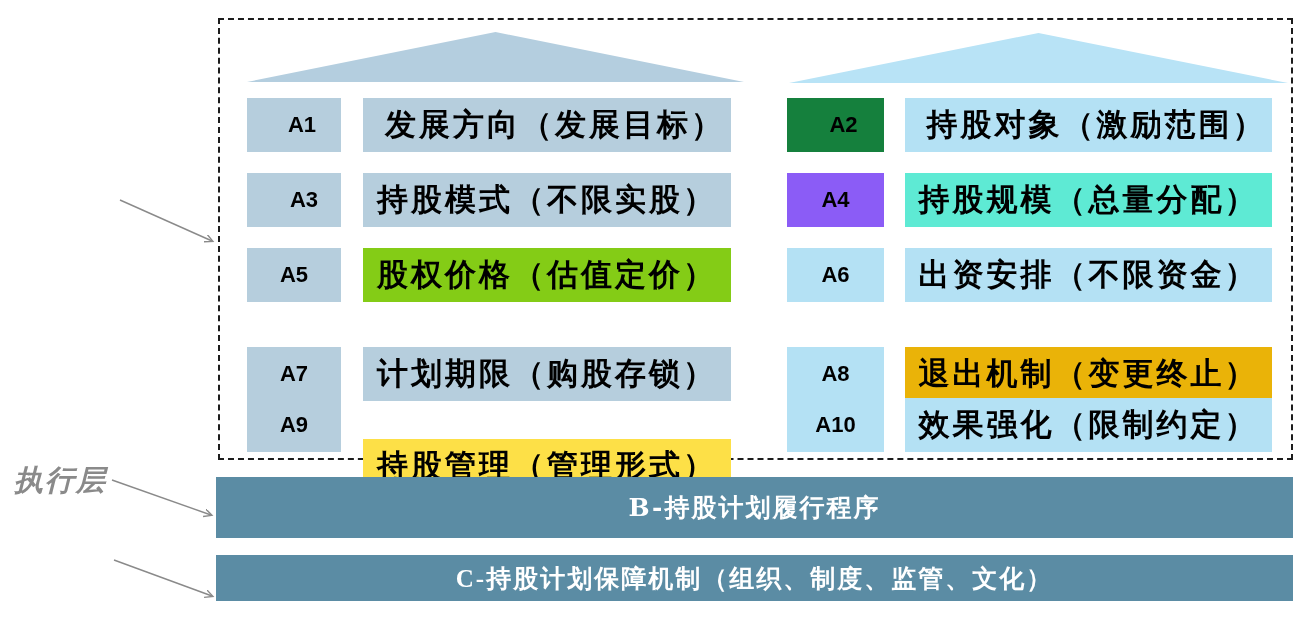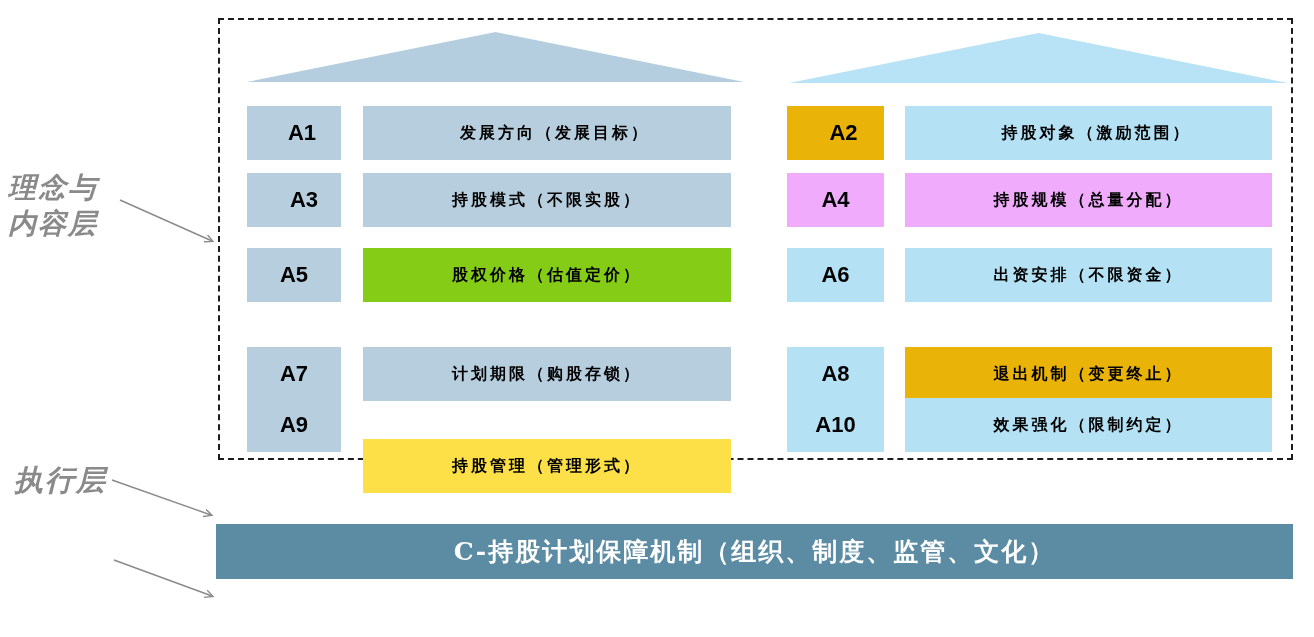--- a/index.html
+++ b/index.html
@@ -58,31 +58,31 @@
     box-sizing: border-box;
   }
   .code-cell {
     font-weight: bold;
     font-size: 22px;
     color: #000000;
     font-family: "Liberation Sans", sans-serif;
   }
   .text-cell {
     font-weight: bold;
-    font-size: 16px;
+    font-size: 31px;
     color: #000000;
     letter-spacing: 3px;
     font-family: Liberation Serif, serif;
     white-space: nowrap;
   }
   .col-l-code { left: 247px; width: 94px;  }
   .col-l-text { left: 363px; width: 368px; }
   .col-r-code { left: 787px; width: 97px;  }
   .col-r-text { left: 905px; width: 367px; }
-  .row-0 { top: 106px; padding-left: 16px; }
+  .row-0 { top: 98px; padding-left: 16px; }
   .row-1 { top: 173px; }
   .row-2 { top: 248px; }
   .row-3 { top: 323px; margin-top: 24px; }
   .row-4 { top: 398px; }
 
   
   .bar {
     position: absolute;
     left: 216px;
     width: 1077px;
@@ -90,31 +90,27 @@
     align-items: center;
     justify-content: center;
     color: #ffffff;
     font-weight: bold;
     font-size: 25px;
     letter-spacing: 2px;
     font-family: "DejaVu Serif", serif;
     white-space: nowrap;
   }
   #bar-b { top: 477px; height: 61px; }
-  #bar-c { top: 524px; height: 55px; }
+  #bar-c { top: 555px; height: 46px; font-family: Liberation Serif, serif; }
 </style>
 </head>
 <body>
 
 <div class="canvas">
 
-  <div class="side-label" id="label-concept">
-    <div>理念与</div>
-    <div>内容层</div>
-  </div>
   <div class="side-label" id="label-exec">执行层</div>
 
   <svg class="arrow-layer" viewBox="0 0 1314 637" xmlns="http://www.w3.org/2000/svg">
     <defs>
       <marker id="arrowhead" markerWidth="10" markerHeight="10" refX="7" refY="4" orient="auto" markerUnits="userSpaceOnUse">
         <path d="M0,0 L8,4 L0,8" fill="none" stroke="#8a8a8a" stroke-width="1.4"></path>
       </marker>
     </defs>
     <line x1="120" y1="200" x2="212" y2="241" stroke="#8a8a8a" stroke-width="1.4" marker-end="url(#arrowhead)"></line>
     <line x1="112" y1="480" x2="211" y2="515" stroke="#8a8a8a" stroke-width="1.4" marker-end="url(#arrowhead)"></line>
@@ -130,26 +126,27 @@
   <div class="cell text-cell col-l-text row-0" style="background: rgb(182, 206, 221);">发展方向（发展目标）</div>
   <div class="cell code-cell col-l-code row-1" style="background: rgb(182, 206, 221); padding-left: 20px;">A3</div>
   <div class="cell text-cell col-l-text row-1" style="background: rgb(182, 206, 221);">持股模式（不限实股）</div>
   <div class="cell code-cell col-l-code row-2" style="background: rgb(182, 206, 221);">A5</div>
   <div class="cell text-cell col-l-text row-2" style="background: #84cc16;">股权价格（估值定价）</div>
   <div class="cell code-cell col-l-code row-3" style="background: rgb(182, 206, 221);">A7</div>
   <div class="cell text-cell col-l-text row-3" style="background: rgb(182, 206, 221);">计划期限（购股存锁）</div>
   <div class="cell code-cell col-l-code row-4" style="background: rgb(182, 206, 221);">A9</div>
   <div class="cell text-cell col-l-text row-4" style="background: #fde047; margin-top: 41px;">持股管理（管理形式）</div>
 
-  <div class="cell code-cell col-r-code row-0" style="background: #eab308;">A2</div>
+  <div class="cell code-cell col-r-code row-0" style="background: #15803d;">A2</div>
   <div class="cell text-cell col-r-text row-0" style="background: rgb(180, 225, 244);">持股对象（激励范围）</div>
-  <div class="cell code-cell col-r-code row-1" style="background: #f0abfc;">A4</div>
-  <div class="cell text-cell col-r-text row-1" style="background: #f0abfc;">持股规模（总量分配）</div>
+  <div class="cell code-cell col-r-code row-1" style="background: #8b5cf6;">A4</div>
+  <div class="cell text-cell col-r-text row-1" style="background: #5eead4;">持股规模（总量分配）</div>
   <div class="cell code-cell col-r-code row-2" style="background: rgb(180, 225, 244);">A6</div>
   <div class="cell text-cell col-r-text row-2" style="background: rgb(180, 225, 244);">出资安排（不限资金）</div>
   <div class="cell code-cell col-r-code row-3" style="background: rgb(180, 225, 244);">A8</div>
   <div class="cell text-cell col-r-text row-3" style="background: #eab308;">退出机制（变更终止）</div>
   <div class="cell code-cell col-r-code row-4" style="background: rgb(180, 225, 244);">A10</div>
   <div class="cell text-cell col-r-text row-4" style="background: rgb(180, 225, 244);">效果强化（限制约定）</div>
 
+  <div class="bar" id="bar-b" style="background: rgb(91, 140, 164);">B-持股计划履行程序</div>
   <div class="bar" id="bar-c" style="background: rgb(91, 140, 164);">C-持股计划保障机制（组织、制度、监管、文化）</div>
 
 </div>
 
 </body></html>

